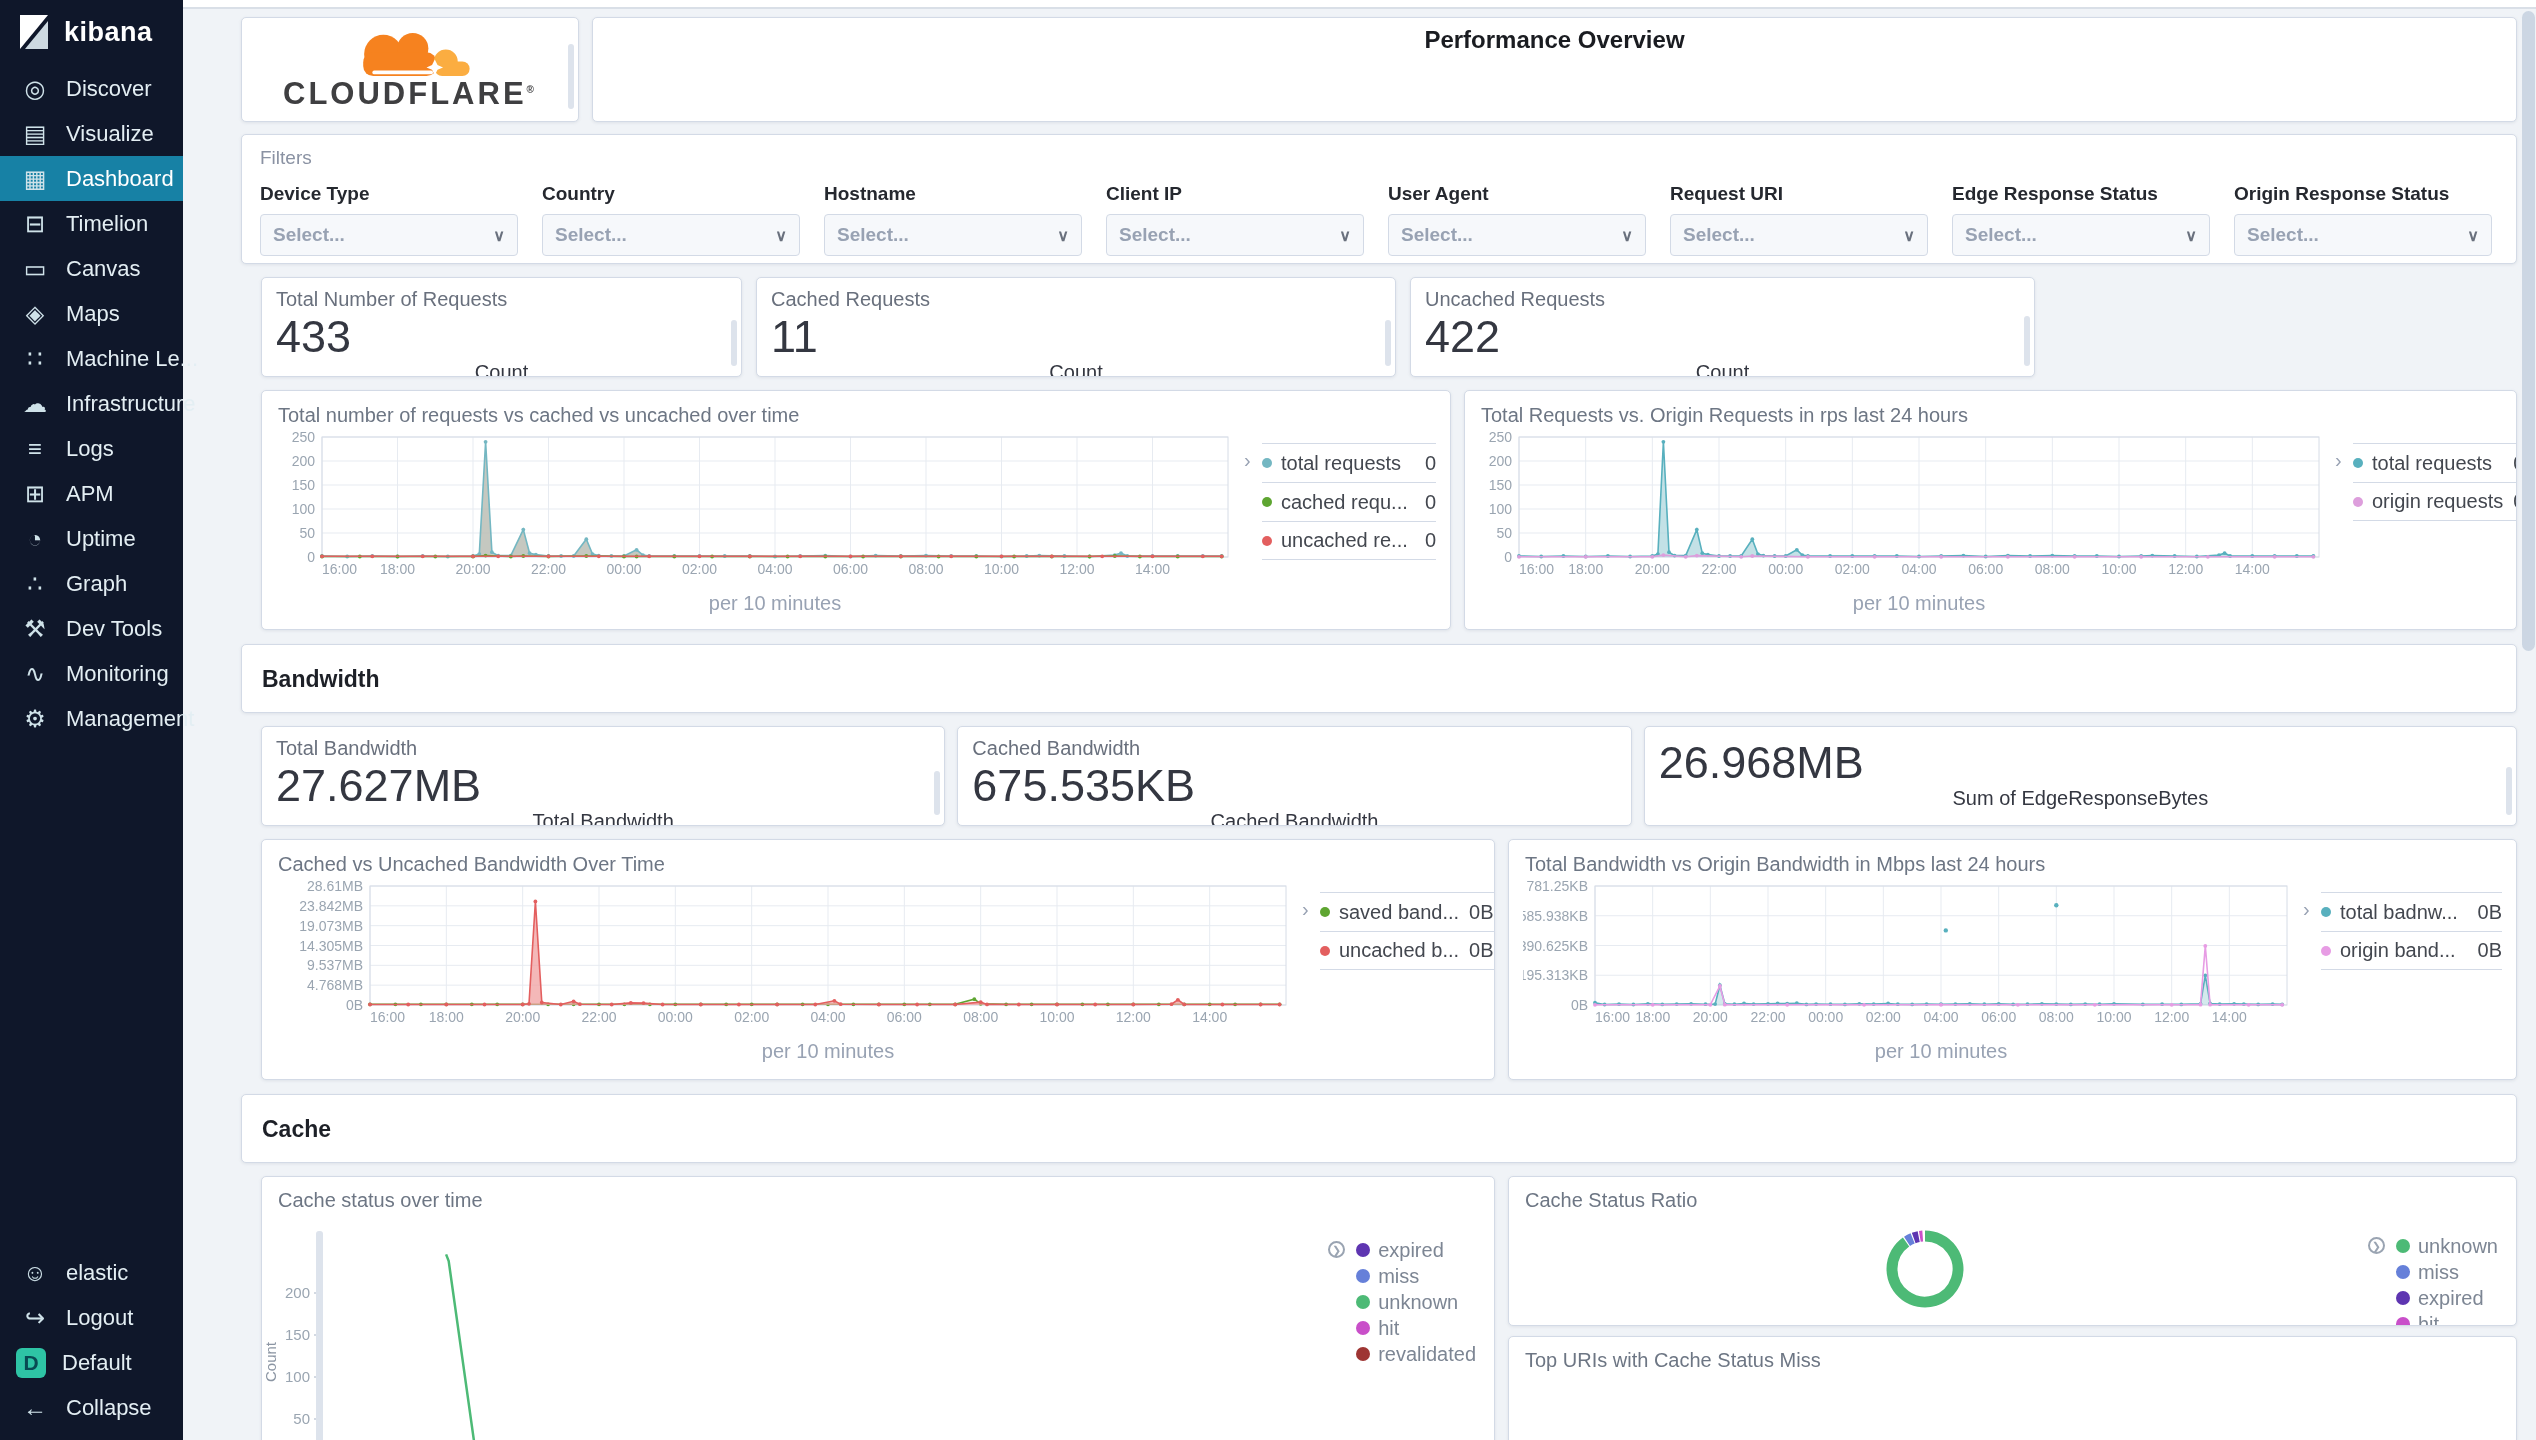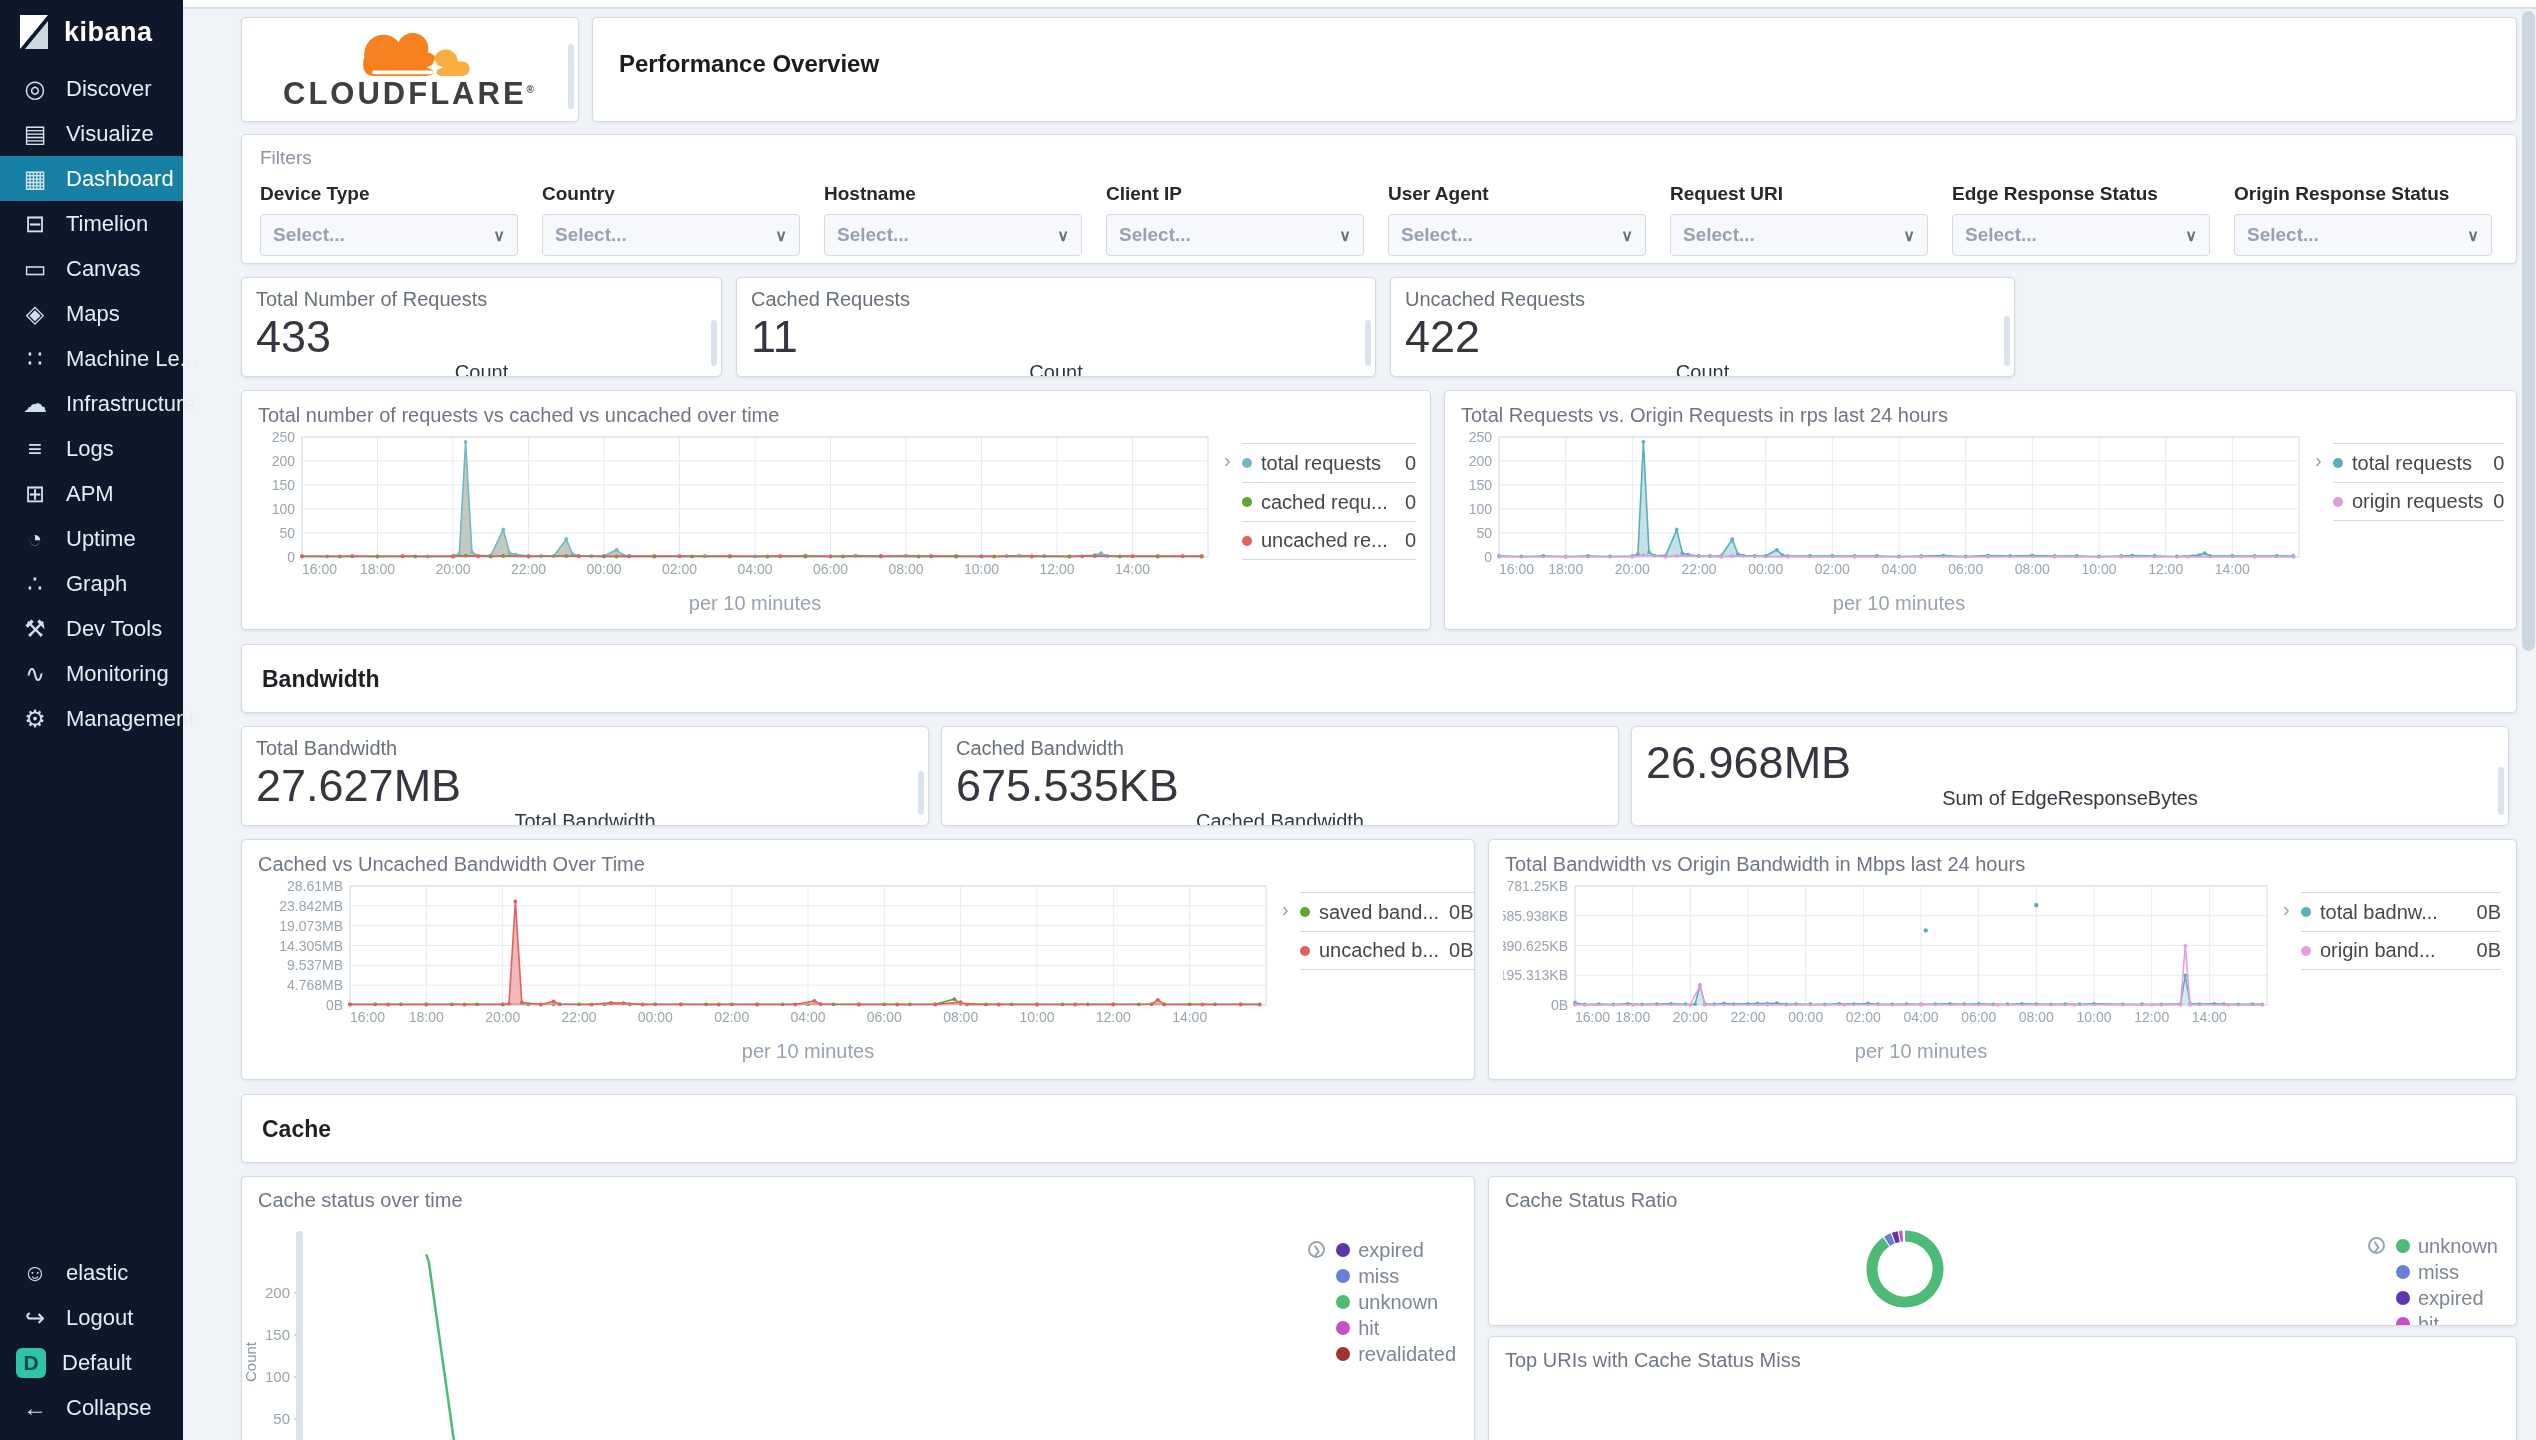--- a/index.html
+++ b/index.html
@@ -23,35 +23,35 @@
 
   
   .main { position:absolute; left:183px; top:9px; right:0; bottom:0; padding:4px 19px 0 58px; overflow:hidden;}
   .panel { background:#fff; border:1px solid #d3dae6; border-radius:5px; box-shadow:0 1px 3px rgba(137,148,166,.18); position:relative;}
   .row { display:flex; }
 
   .hdr-row { margin-top:4px; height:105px; gap:13px;}
   .logo-panel { width:338px; display:flex; flex-direction:column; align-items:center; justify-content:center; overflow:hidden;}
   .cf-word { font-size:31px; font-weight:700; letter-spacing:3px; color:#3f3f41; line-height:1; margin-top:-2px;}
   .cf-word sup { font-size:10px; }
-  .title-panel { flex:1; padding:32px 26px; font-size:24px; font-weight:700; color:#1a1c21;}
+  .title-panel { flex:1; padding:8px 26px; font-size:24px; font-weight:700; color:#1a1c21;text-align:center;}
   .mini-scroll { position:absolute; right:4px; width:6px; background:#dde3ec; border-radius:3px;}
 
   
   .filters-panel { margin-top:12px; height:130px; padding:12px 18px;}
   .filters-title { font-size:19px; color:#8a92a3;}
   .filters-row { display:flex; gap:24px; margin-top:14px;}
   .fcol { width:258px;}
   .fcol .flabel { font-size:19px; font-weight:700; color:#25282f; display:block; margin-bottom:9px;}
   .fselect { height:42px; background:#f6f8fb; border:1px solid #d3dae6; border-radius:4px; display:flex; align-items:center; padding:0 12px; cursor:pointer;font-weight:bold;}
   .fselect .ph { color:#98a2b3; font-size:19px; flex:1;}
   .fselect .caret { color:#69707d; font-size:16px;}
 
   .section-panel { margin-top:14px; height:69px; padding:21px 20px; font-size:23px; font-weight:700; color:#1d2027;}
-  .mt13{margin-top:13px;} .mt18{margin-top:18px;} .mt14{margin-top:14px;}
+  .mt13{margin-top:13px;margin-left:20px;} .mt18{margin-top:18px;} .mt14{margin-top:14px;}
 
   
   .stats-row { gap:14px; height:100px;}
   .stat { padding:10px 14px; overflow:hidden;}
   .stat .st-title { font-size:20px; color:#69707d;}
   .stat .st-value { font-size:45px; font-weight:400; color:#343741; text-align:left; line-height:1.05; margin-top:2px;}
   .stat .st-sub { font-size:20px; color:#343741; text-align:center; margin-top:1px;}
 
   
   .chart-row { gap:13px; height:240px;}

